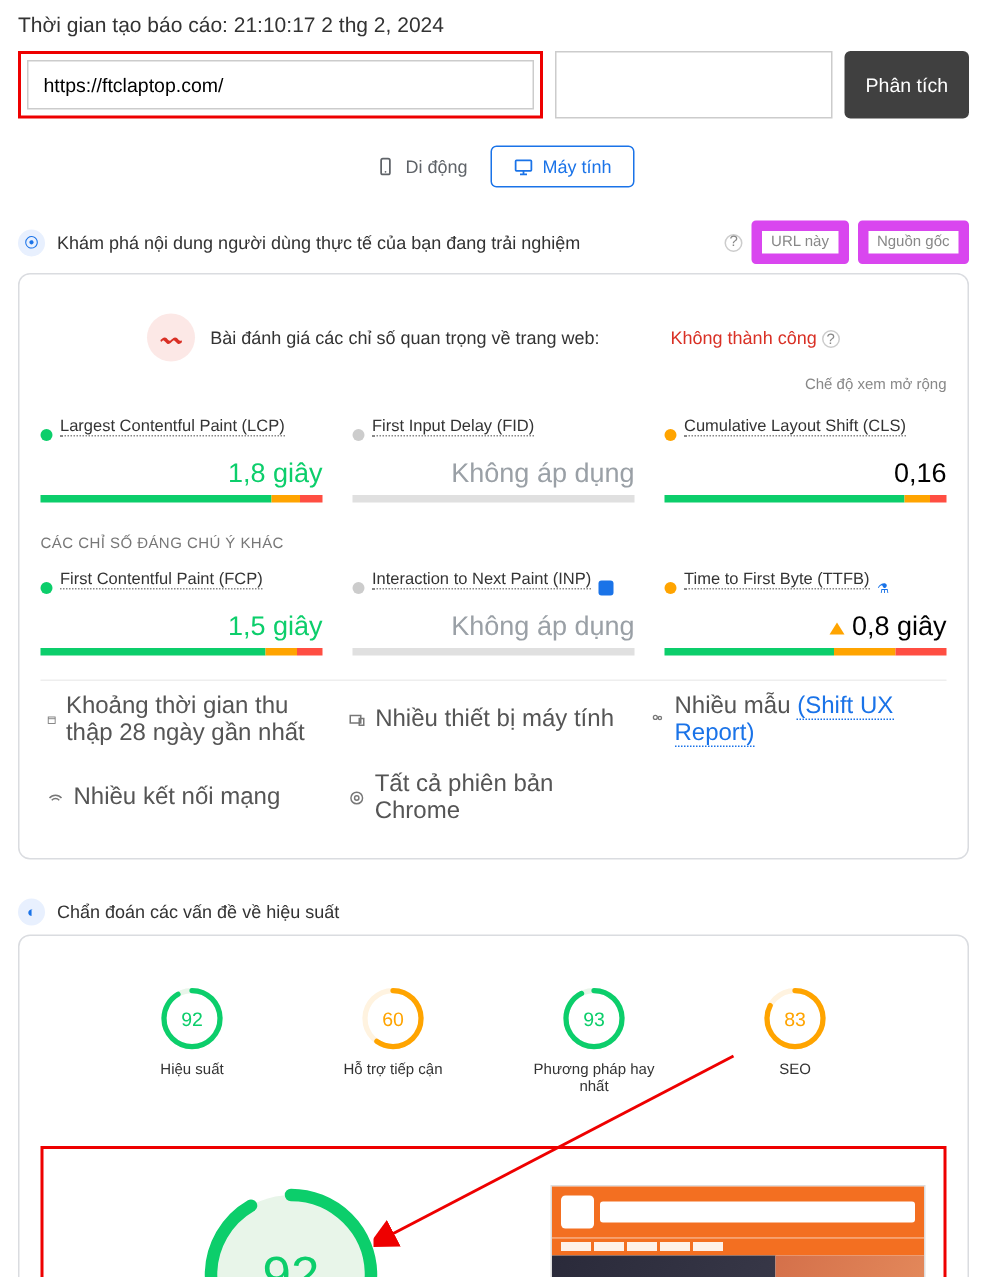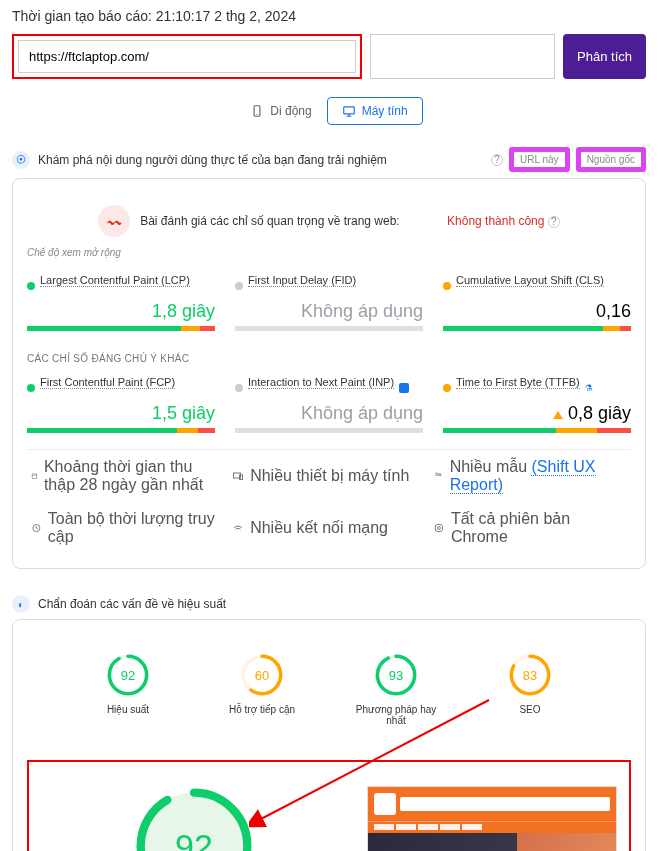--- a/index.html
+++ b/index.html
@@ -3,37 +3,37 @@
 <meta charset="utf-8">
 <style>
 * { box-sizing: border-box; margin: 0; padding: 0; font-family: Arial, sans-serif; }
 body { background: #fff; width: 658px; font-size: 12px; color: #333; }
 .hdr { padding: 8px 12px 4px; }
 .hdr-title { font-size: 14px; color: #333; margin-bottom: 6px; }
 .urlrow { display: flex; gap: 8px; padding: 0 12px 12px; }
 .urlbox { flex: 1; border: 2px solid #e00; padding: 4px; }
 .urlinput { width: 100%; border: 1px solid #ccc; padding: 8px 10px; font-size: 13px; }
 .urlbox2 { width: 185px; border: 1px solid #ccc; }
-.analyze { background: #4c1d95; color: #fff; border: none; padding: 0 14px; border-radius: 4px; font-size: 13px; cursor: pointer; }
+.analyze { background: #404040; color: #fff; border: none; padding: 0 14px; border-radius: 4px; font-size: 13px; cursor: pointer; }
 .tabs { display: flex; justify-content: center; gap: 0; padding: 6px 0 16px; }
 .tab { display: flex; align-items: center; gap: 6px; padding: 6px 14px; font-size: 12px; color: #5f6368; border: 1px solid transparent; border-radius: 4px; cursor: pointer; }
 .tab.active { color: #1a73e8; border-color: #1a73e8; }
 .icon-sm { width: 14px; height: 14px; fill: currentColor; }
 .section { padding: 0 12px 12px; }
 .section-hdr { display: flex; align-items: center; gap: 8px; padding: 6px 0; }
 .section-badge { width: 18px; height: 18px; border-radius: 50%; display: flex; align-items: center; justify-content: center; font-size: 10px; }
 .section-title { font-size: 12px; }
 .section-right { margin-left: auto; display: flex; gap: 6px; align-items: center; }
-.pill { border: 5px solid #d946ef; border-radius: 3px; padding: 2px 6px; font-size: 10px; color: #888; }
+.pill { border: 7px solid #d946ef; border-radius: 3px; padding: 2px 6px; font-size: 10px; color: #888; }
 .card { border: 1px solid #dadce0; border-radius: 8px; padding: 14px; margin-bottom: 8px; }
 .banner { display: flex; align-items: center; justify-content: center; gap: 10px; padding: 12px 0 6px; }
 .banner-circle { width: 32px; height: 32px; border-radius: 50%; background: #fce8e6; display: flex; align-items: center; justify-content: center; color: #d93025; font-size: 14px; }
 .banner-text { font-size: 12px; }
 .banner-text .fail { color: #d93025; margin-left: 44px; }
-.expand { font-size: 10px; color: #888; padding: 4px 0 10px; font-style: italic; }
+.expand { text-align: right; font-size: 10px; color: #888; padding: 4px 0 10px; }
 .metrics-row { display: flex; gap: 20px; padding: 6px 0; }
 .metric { flex: 1; }
 .metric-name { font-size: 11px; border-bottom: 1px dotted #888; display: inline-block; margin-bottom: 10px; }
 .metric-name-row { display: flex; align-items: center; gap: 5px; margin-bottom: 4px; }
 .dot { width: 8px; height: 8px; border-radius: 50%; display: inline-block; }
 .dot-g { background: #0cce6b; }
 .dot-o { background: #ffa400; }
 .dot-gray { background: #ccc; }
 .metric-val { text-align: right; font-size: 18px; margin-bottom: 4px; }
 .val-g { color: #0cce6b; }
@@ -217,27 +217,20 @@
         </div>
       <div class="info-cell">
           <svg class="icon-xs" viewBox="0 0 24 24">
             <circle cx="9" cy="8" r="3" fill="none" stroke-width="2"></circle>
             <circle cx="16" cy="9" r="2.5" fill="none" stroke-width="2"></circle>
           </svg>
           <span><span>Nhiều mẫu</span> <a>(Shift UX Report)</a></span>
         </div>
       <div class="info-cell">
           <svg class="icon-xs" viewBox="0 0 24 24">
-            <circle cx="12" cy="12" r="8" fill="none" stroke-width="2"></circle>
-            <path d="M12 8v4l3 2" stroke-width="2"></path>
-          </svg>
-          <span>Toàn bộ thời lượng truy cập</span>
-        </div>
-      <div class="info-cell">
-          <svg class="icon-xs" viewBox="0 0 24 24">
             <path d="M4 12c4-5 12-5 16 0M7 15c3-3 7-3 10 0" fill="none" stroke-width="2"></path>
           </svg>
           <span>Nhiều kết nối mạng</span>
         </div>
       <div class="info-cell">
           <svg class="icon-xs" viewBox="0 0 24 24">
             <circle cx="12" cy="12" r="8" fill="none" stroke-width="2"></circle>
             <circle cx="12" cy="12" r="3" fill="none" stroke-width="2"></circle>
           </svg>
           <span>Tất cả phiên bản Chrome</span>

